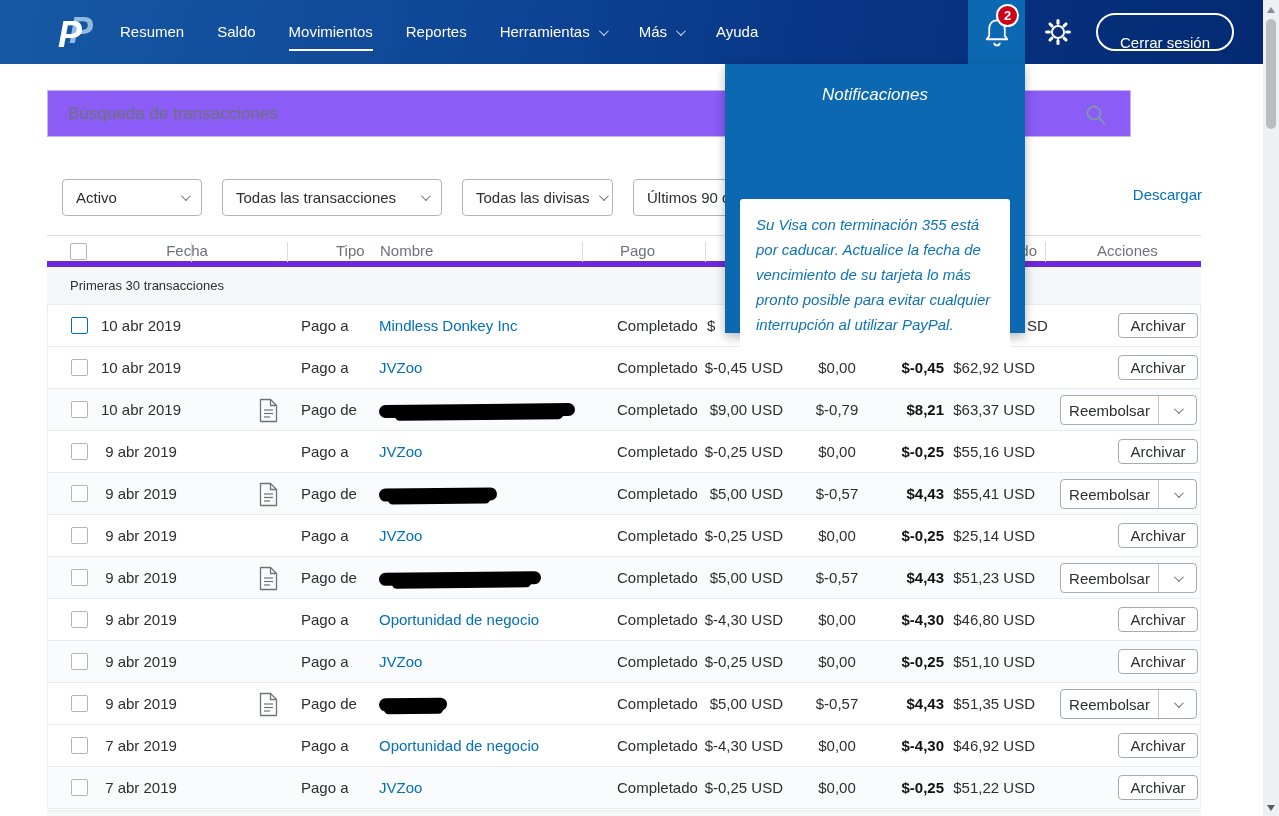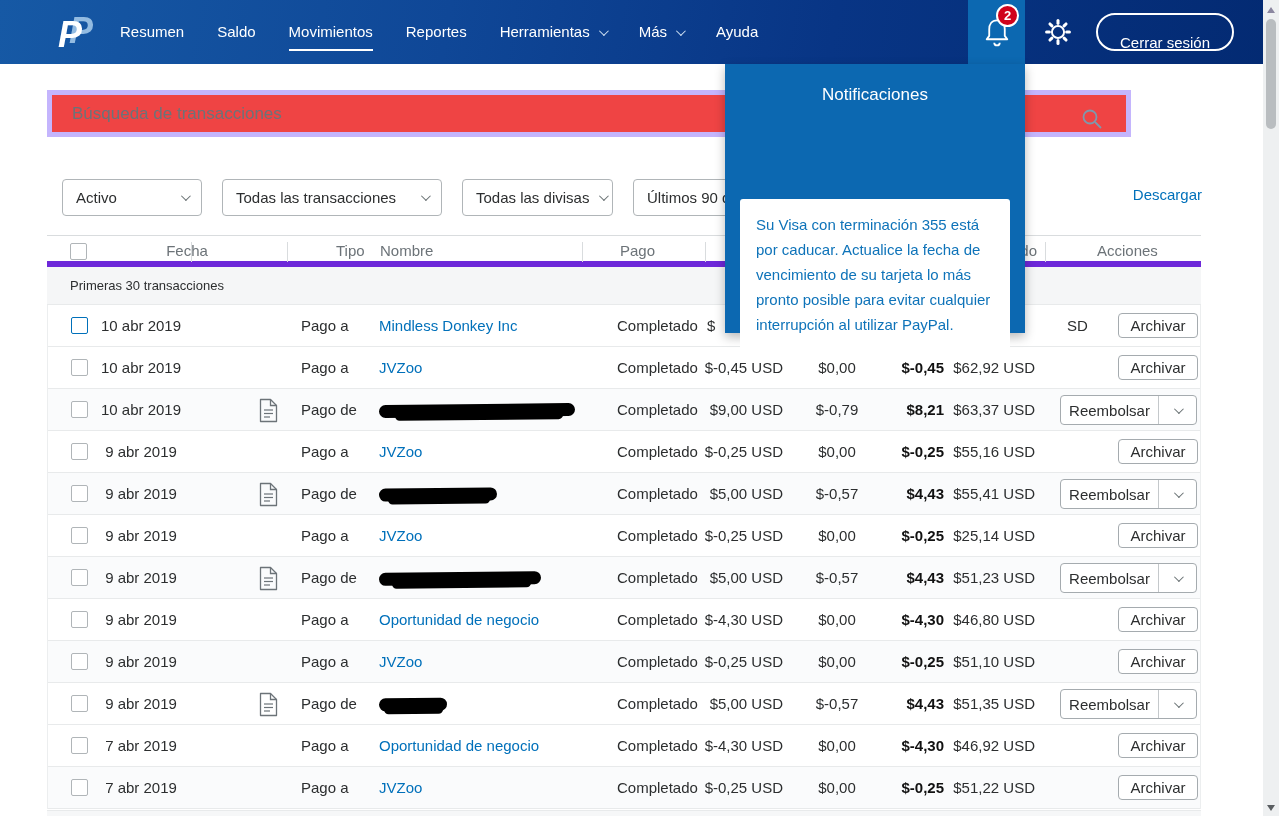--- a/index.html
+++ b/index.html
@@ -34,34 +34,34 @@
   .gear { position:absolute; left:1044px; top:18px; cursor:pointer; }
   .logout {
     position:absolute; left:1096px; top:13px; height:38px; padding:11px 22px;
     border:2px solid #fff; border-radius:20px; background:transparent; color:#fff;
     font-size:15px; font-family:inherit; cursor:pointer; line-height:34px;
   }
 
   
   .notif-panel {
     position:absolute; left:725px; top:64px; width:300px; height:269px; z-index:50;
-    background:#0c68b1; box-shadow:0 4px 10px rgba(0,0,0,.28);
+    background:#0c68b1; box-shadow:0 4px 10px rgba(0,0,0,.28);font-style:italic;
   }
   .notif-title { text-align:center; color:#fff; font-size:17px; padding-top:21px; }
   .notif-card {
     position:absolute; left:15px; width:270px; background:#fff; border-radius:3px;
     color:#0e73b9; font-size:15px; line-height:25px; padding:13px 16px; cursor:pointer;
   }
   .notif-card.c1 { top:55px; }
   .notif-card.c2 { top:135px; }
 
   
   .search-box {
     position:absolute; left:47px; top:90px; width:1084px; height:47px;
-    border:5px solid #c4b5fd; background:#ef4444;
+    border:1px solid #c4b5fd; background:#8b5cf6;
   }
   .search-input {
     position:absolute; left:0; top:0; width:100%; height:100%; border:none; outline:none;
     padding:0 44px 0 20px; font-size:17px; font-family:inherit; color:#2c2e2f; background:transparent;
   }
   .search-input::placeholder { color:#6c7378; opacity:1; }
   .search-icon { position:absolute; right:22px; top:12px; cursor:pointer; }
 
   
   .filters { position:absolute; left:0; top:179px; width:1279px; height:37px; }
@@ -110,21 +110,21 @@
   .c-type   { position:absolute; left:253px; top:12px; color:#2c2e2f; }
   .c-name   { position:absolute; left:331px; top:12px; color:#0070ba; cursor:pointer; }
   .c-redact { position:absolute; left:331px; top:15px; height:13px; background:#000; border-radius:7px; transform:rotate(-0.6deg); }
   .c-redact::after { content:""; position:absolute; left:8%; top:7px; height:9px; width:86%; background:#000; border-radius:5px; transform:rotate(1deeg); }
   .c-status { position:absolute; left:569px; top:12px; color:#2c2e2f; }
   .c-gross  { position:absolute; left:608px; top:12px; width:127px; text-align:right; }
   .c-fee    { position:absolute; left:735px; top:12px; width:88px;  text-align:center;margin-left:10px; }
   .c-net    { position:absolute; left:823px; top:12px; width:73px;  text-align:right; font-weight:bold; color:#111; }
   .c-bal    { position:absolute; left:872px; top:12px; width:115px; text-align:right; }
   .trow.first .c-gross { left:659px; width:auto; text-align:left; }
-  .trow.first .c-bal   { left:1019px; width:auto; text-align:right; }
+  .trow.first .c-bal   { left:979px; width:auto; text-align:right; }
 
   .act-archive {
     position:absolute; left:1070px; top:8px; width:80px; height:25px;
     border:1px solid #a5abaf; border-radius:4px; background:#fff; color:#2c2e2f;
     font-size:15px; font-family:inherit; cursor:pointer;
   }
   .act-refund {
     position:absolute; left:1012px; top:6px; width:137px; height:30px;
     border:1px solid #a5abaf; border-radius:4px; background:#fff; display:flex; cursor:pointer;
   }

